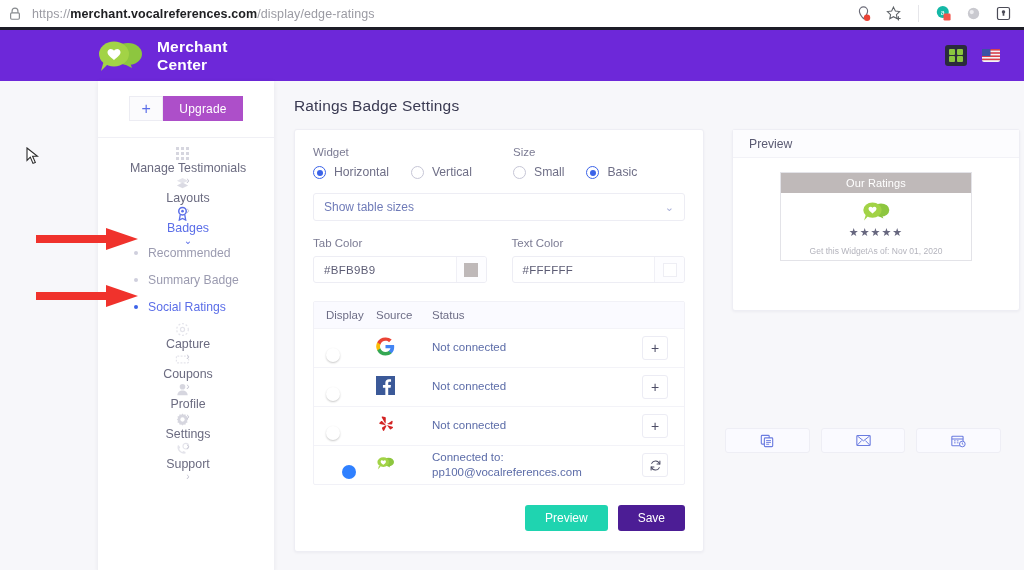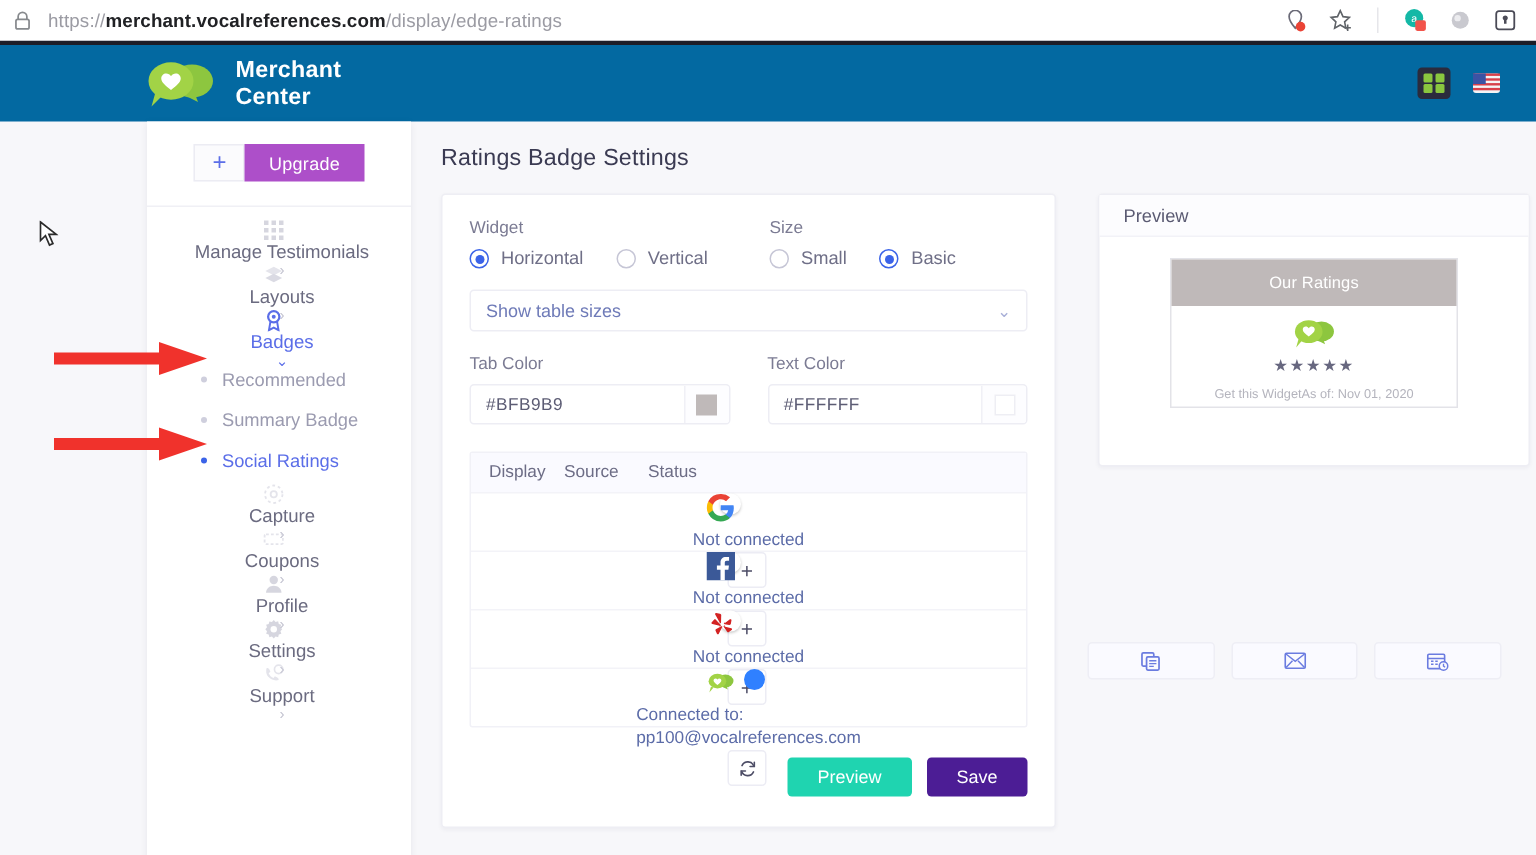--- a/index.html
+++ b/index.html
@@ -26,21 +26,21 @@
     letter-spacing: .1px;
   }
   #url-text b { color: #202124; font-weight: 700; }
   .bar-icons { margin-left: auto; display: flex; align-items: center; gap: 13px; padding-right: 4px; }
   .bar-icons .bi { width: 17px; height: 17px; position: relative; }
   #ext-sep { width:1px;height:17px;background:#e6e6ea;margin:0 3px; }
   #browser-underline { height: 3px; background: #1d1d27; }
 
   
   #app-header {
-    height: 51px; background: #0369a1;
+    height: 51px; background: #6d28d9;
     display: flex; align-items: center; padding: 0 22px 0 96px;
     position: relative;
   }
   #logo-wrap { display: flex; align-items: center; gap: 13px; }
   #logo-mark { width: 48px; height: 34px; position: relative; }
   #brand { color: #fff; font-size: 15.5px; font-weight: 700; line-height: 1.12; letter-spacing: .2px; }
   #header-right { margin-left: auto; display: flex; align-items: center; gap: 13px; }
   .hdr-btn { width: 22px; height: 21px; border-radius: 3px; display:block; }
   #apps-icon { background: #2b2b3d; position: relative; }
   #apps-icon i {
@@ -145,21 +145,21 @@
   .color-input-wrap .ci-sw b { display:block; width: 14px; height: 14px; }
 
   
   #src-table { margin-top: 18px; border: 1px solid #f1f1f7; border-radius: 2px; }
   #src-head { display: flex; background: #fafaff; height: 26px; align-items: center; }
   #src-head div { font-size: 11.5px; color: #6d6d86; }
   .c-display { width: 62px; padding-left: 12px; }
   .c-source  { width: 56px; }
   .c-status  { flex: 1 1 auto; }
   .c-act     { width: 56px; }
-  .src-row { display: flex; align-items: center; height: 39px; border-top: 1px solid #f3f3f8; flex-direction: column; }
+  .src-row { display: flex; align-items: center; height: 39px; border-top: 1px solid #f3f3f8; }
   .toggle {
     width: 30px; height: 14px; border-radius: 8px; background: #ededf4; position: relative; cursor:pointer;
   }
   .toggle .knob {
     position:absolute; width:14px;height:14px;border-radius:50%;background:#fff;
     box-shadow: 0 1px 2px rgba(0,0,0,.22); top:0; left:0;
   }
   .toggle.on { background:#d9dcf0; }
   .toggle.on .knob { left: 16px; background:#2f80ff; box-shadow:none; }
   .src-icon { width: 19px; height: 19px; position: relative; }
@@ -178,21 +178,21 @@
 
   
   #preview-card { width: 288px; }
   #preview-head { height: 28px; border-bottom: 1px solid #f2f2f7; display:flex;align-items:center;
                   padding: 0 16px; font-size: 12.2px; color: #5a5a72; background:#fcfcfe;}
   #preview-body { height: 152px; display:flex; align-items:flex-start; justify-content:center; padding-top:14px;}
   #widget {
     width: 192px; border: 1px solid #e3e3e8; background:#fff;
   }
   #widget-tab {
-    height: 31px; display:flex;align-items:center;justify-content:center;
+    height: 20px; display:flex;align-items:center;justify-content:center;
     font-size: 11px; letter-spacing:.1px;
   }
   #widget-body { padding: 7px 0 0; display:flex; flex-direction:column; align-items:center; }
   #widget-logo { width: 30px; height: 22px; position: relative; }
   #stars { margin-top: 4px; letter-spacing: 1px; font-size: 11px; color: #67677f; }
   #widget-foot {
     display:flex; justify-content:space-between; padding: 7px 6px 4px;
     font-size: 8.5px; color: #b4b4bd;
   }
   #share-row { display:flex; gap: 11px; margin-top: 12px; }

